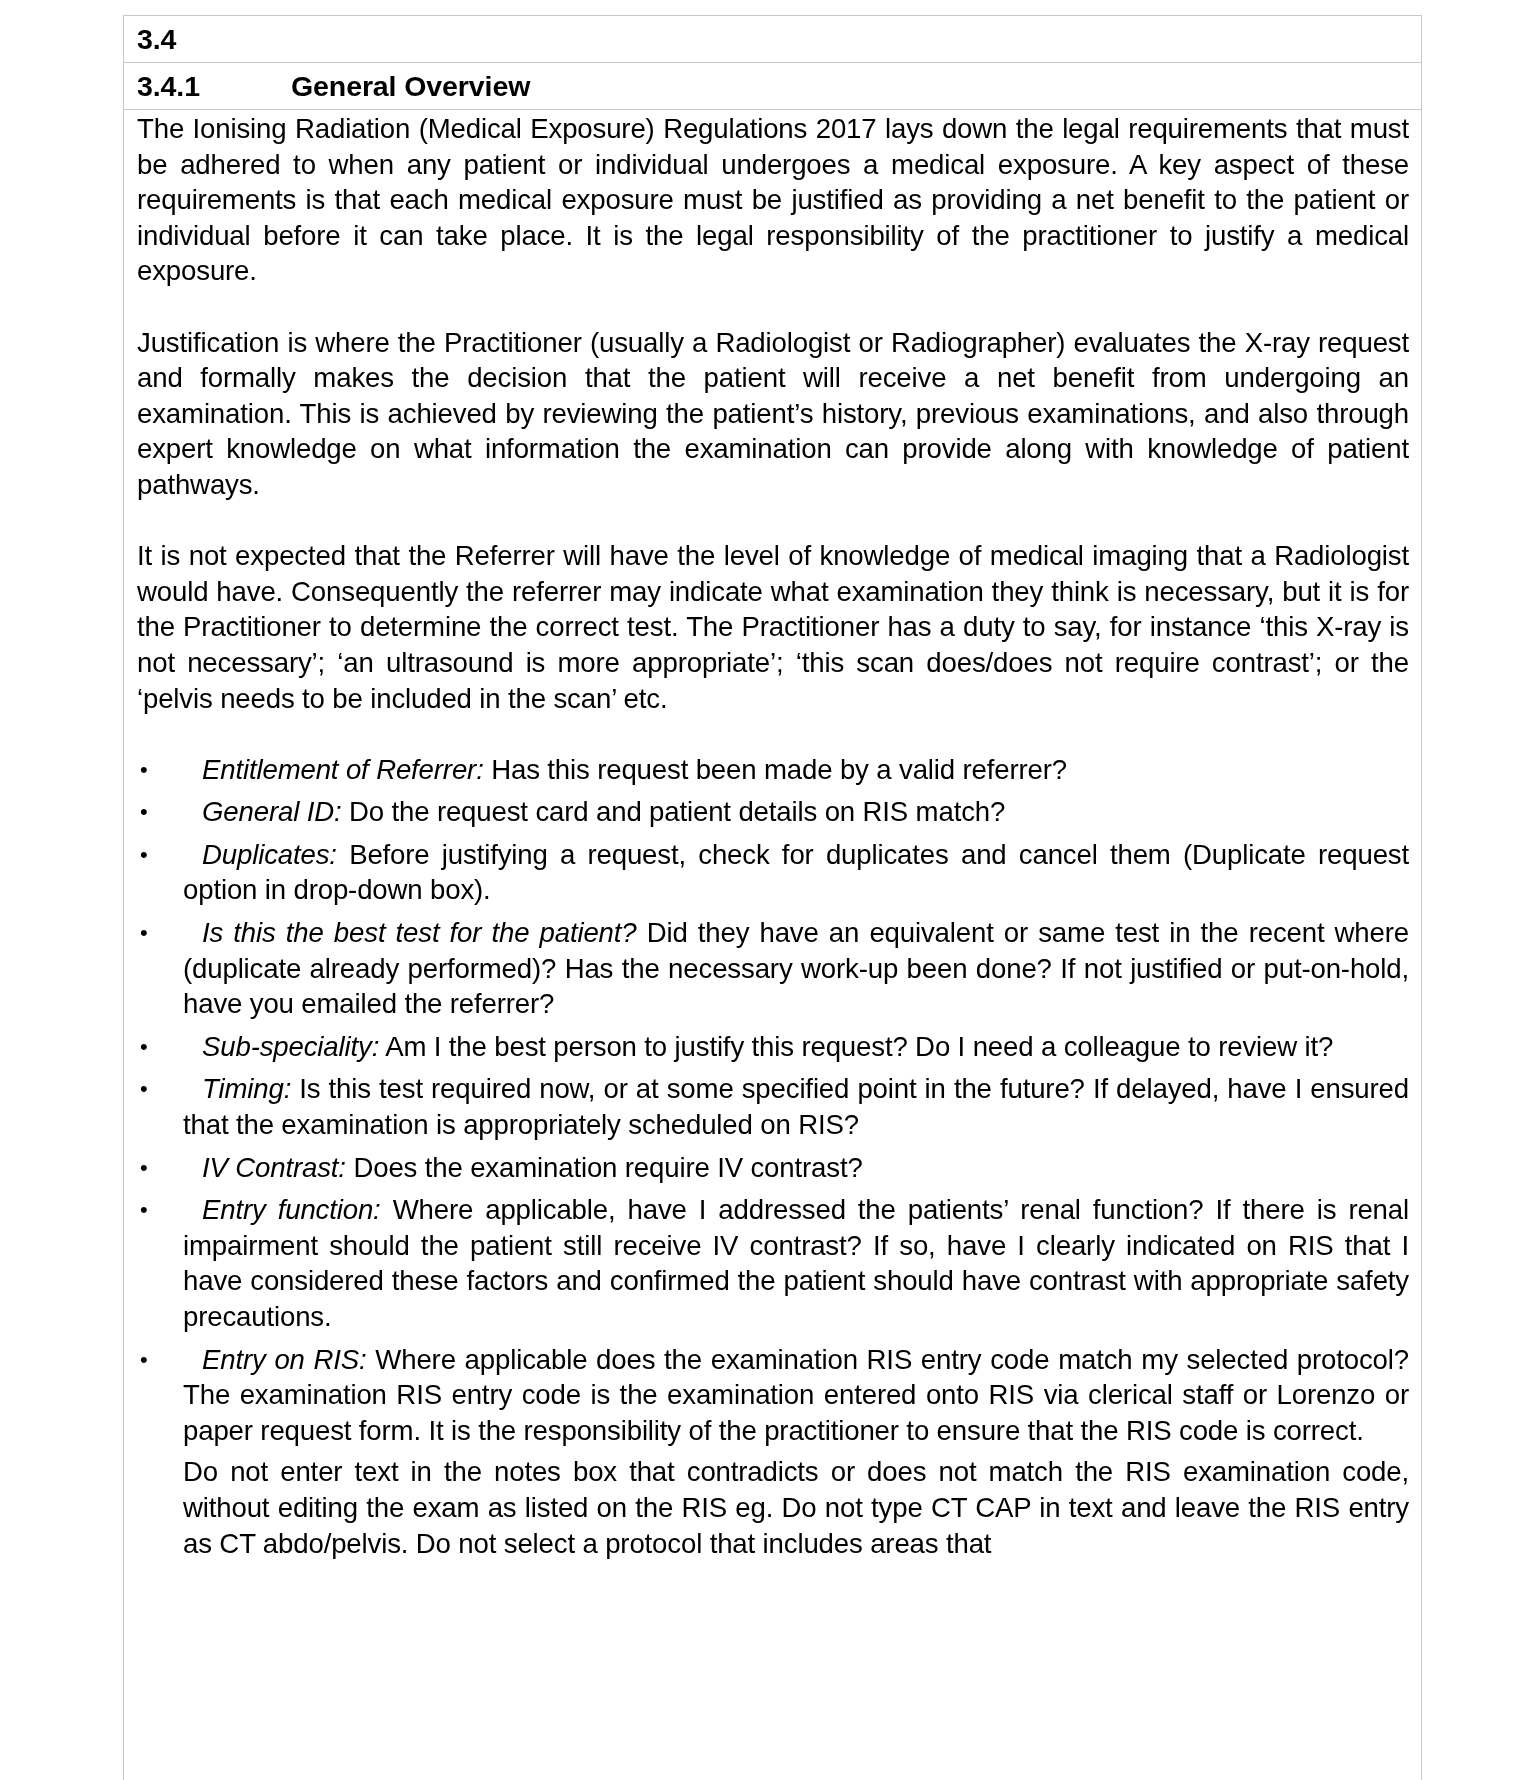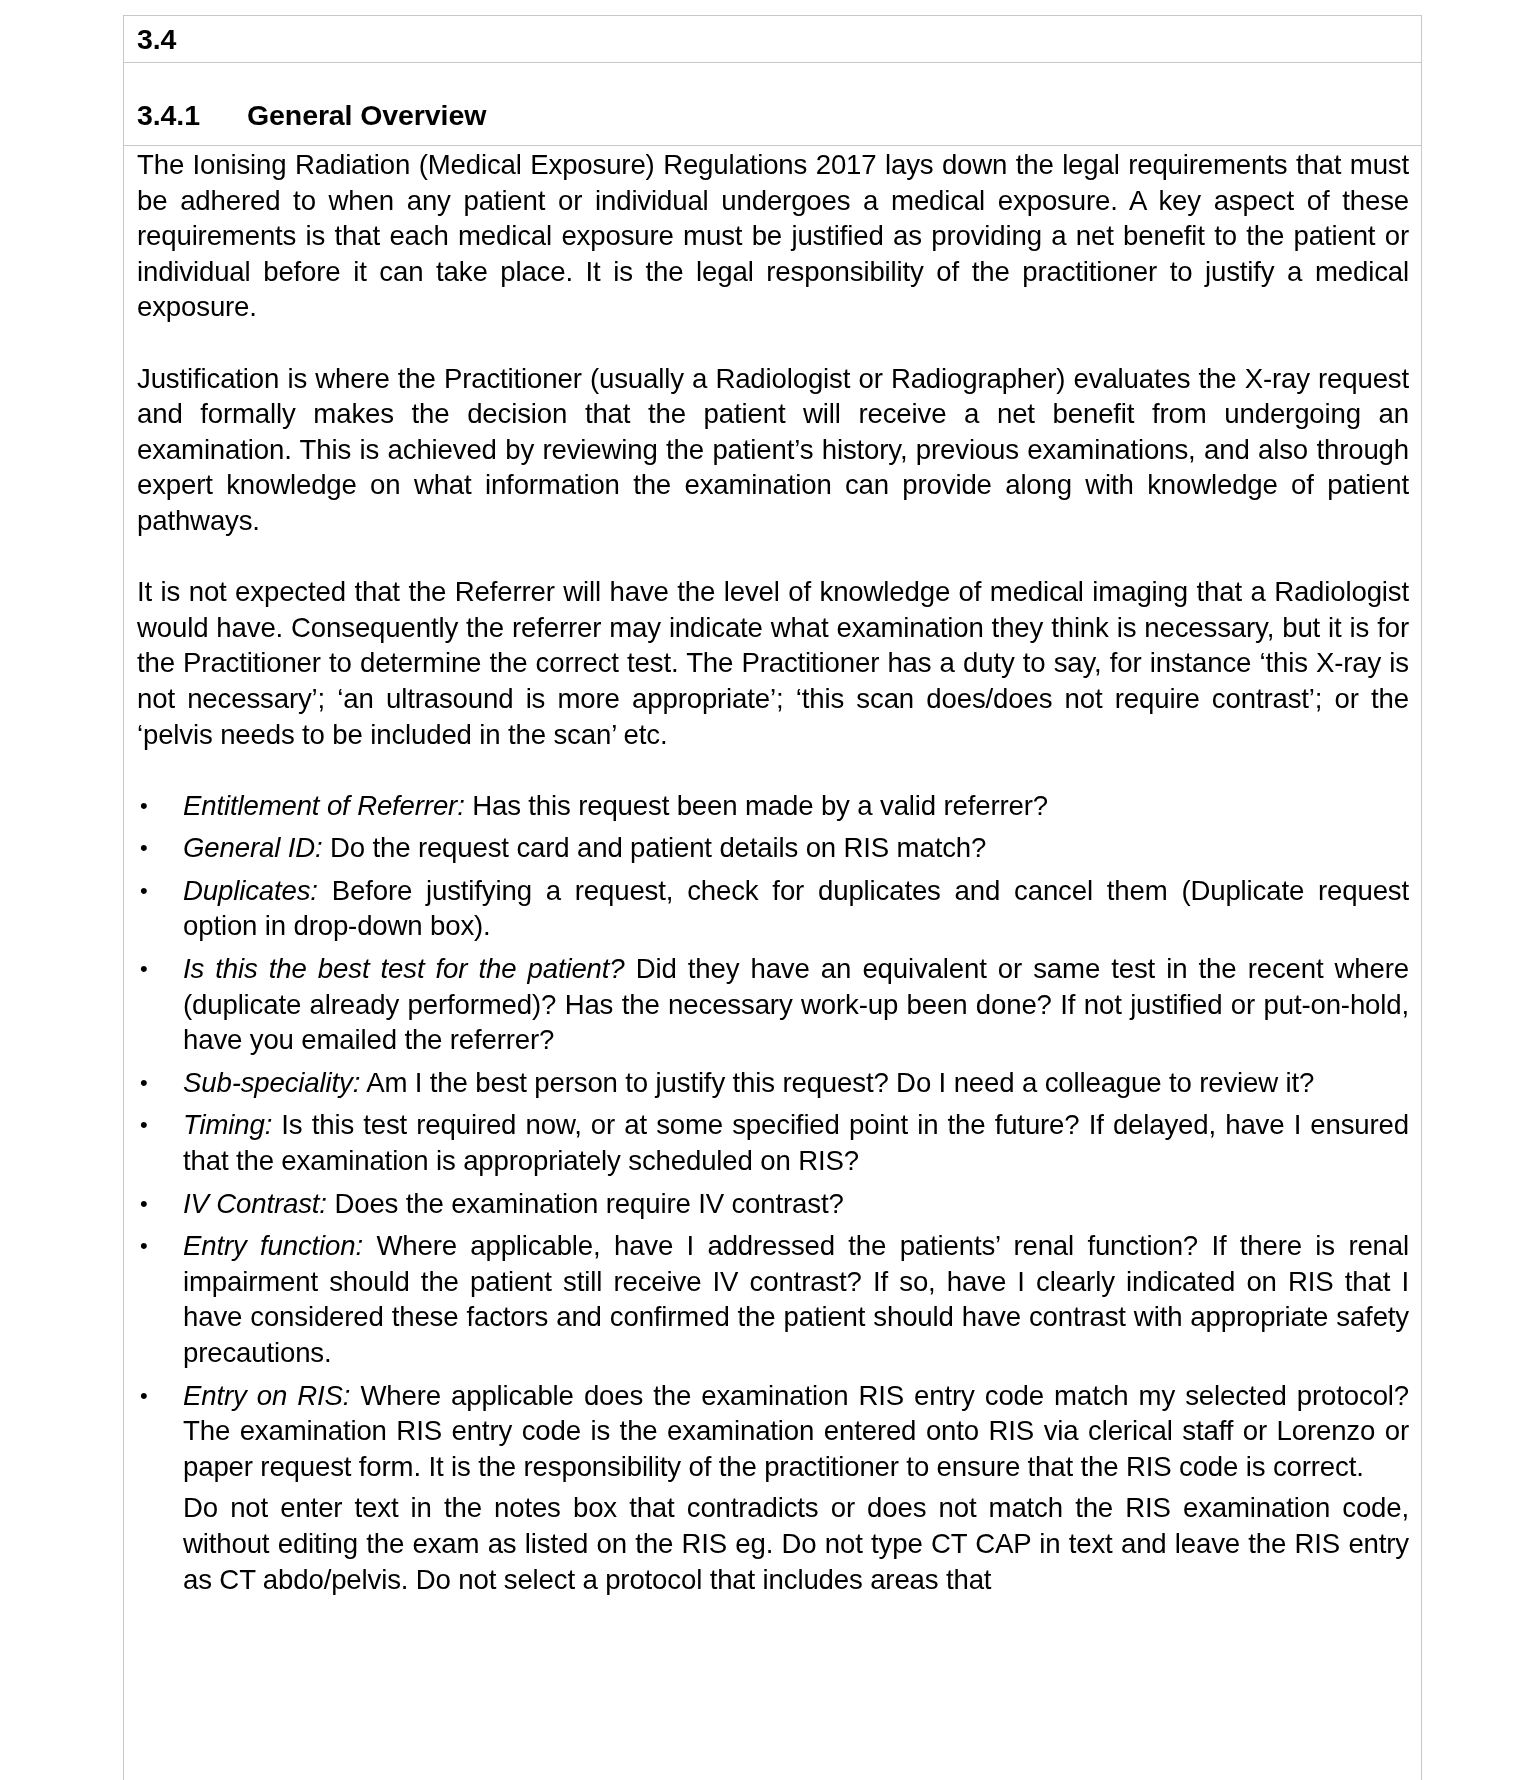--- a/index.html
+++ b/index.html
@@ -21,37 +21,37 @@
     top: 15px;
     width: 1299px;
     border: 1px solid #c8c8c8;
     border-collapse: collapse;
     box-sizing: border-box;
   }
   .row {
     border-bottom: 1px solid #c8c8c8;
     box-sizing: border-box;
     padding: 0 12px 0 13px;
+    gap: 44px;
   }
   .row.h1 {
     height: 47px;
     display: flex;
     align-items: center;
     font-weight: bold;
     font-size: 28.5px;
     letter-spacing: -0.1px;
   }
   .row.h2 {
     height: 47px;
     display: flex;
-    align-items: flex-start;
+    align-items: center;
     font-weight: bold;
     font-size: 28.5px;
     letter-spacing: -0.1px;
-    margin-top: 36px;
   }
   .h1 .num { display: inline-block; width: 74px; }
   .h2 .num { display: inline-block; width: 110px; }
   .row.body {
     border-bottom: none;
     height: 1680px;
     padding-top: 1px;
     font-size: 27.6px;
     line-height: 35.6px;
     letter-spacing: -0.15px;
@@ -73,21 +73,21 @@
     margin-top: 7px;
     text-align: justify;
     text-align-last: left;
   }
   ul.bullets li .bullet {
     position: absolute;
     left: 3px;
     top: 0;
     font-size: 22px;
   }
-  .term { font-style: italic; }
+  .term { font-style: italic; margin-left: 19px; }
   .sub-para {
     margin-top: 6px;
     text-align: justify;
     text-align-last: auto;
   }
 </style>
 </head>
 <body>
 
 <div class="doc-table">

